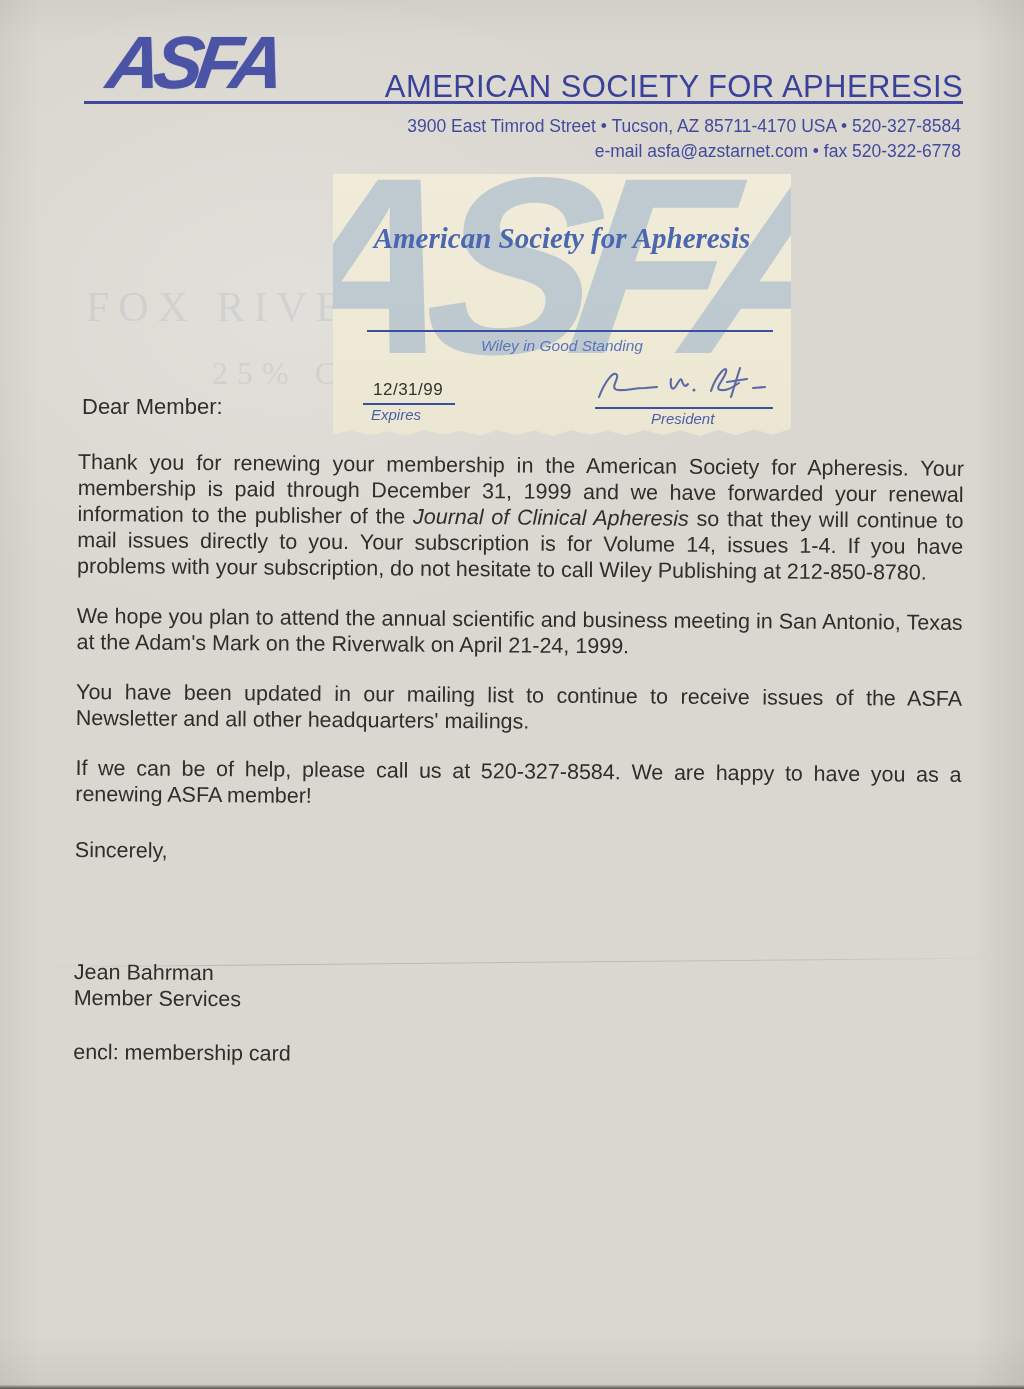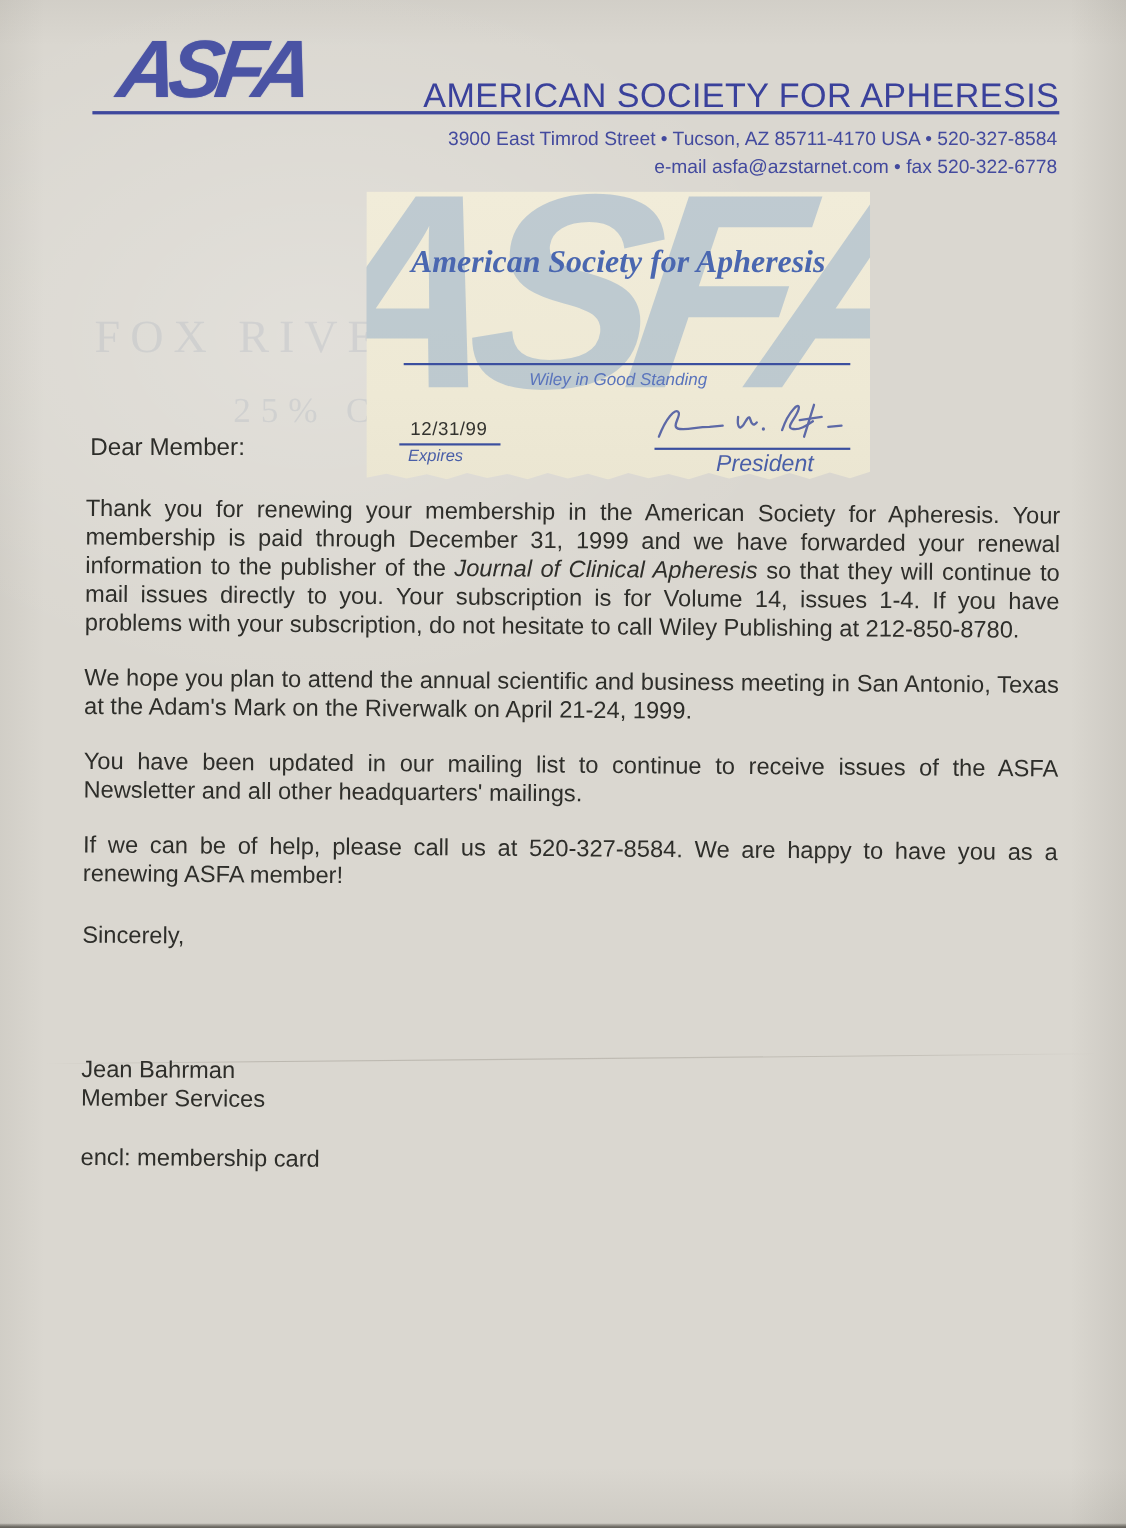--- a/index.html
+++ b/index.html
@@ -174,21 +174,21 @@
   .president-underline {
     position: absolute;
     left: 262px; top: 233px;
     width: 178px; height: 2px;
     background: #3b4f9f;
   }
   .president-label {
     position: absolute;
     left: 318px; top: 236px;
     font-style: italic;
-    font-size: 21px;
+    font-size: 15px;
     color: #4a5fa8;
   }
 
   
   .salutation {
     position: absolute;
     left: 82px; top: 394px;
     font-size: 22px;
     color: #2e2e2a;
     text-align: right;

